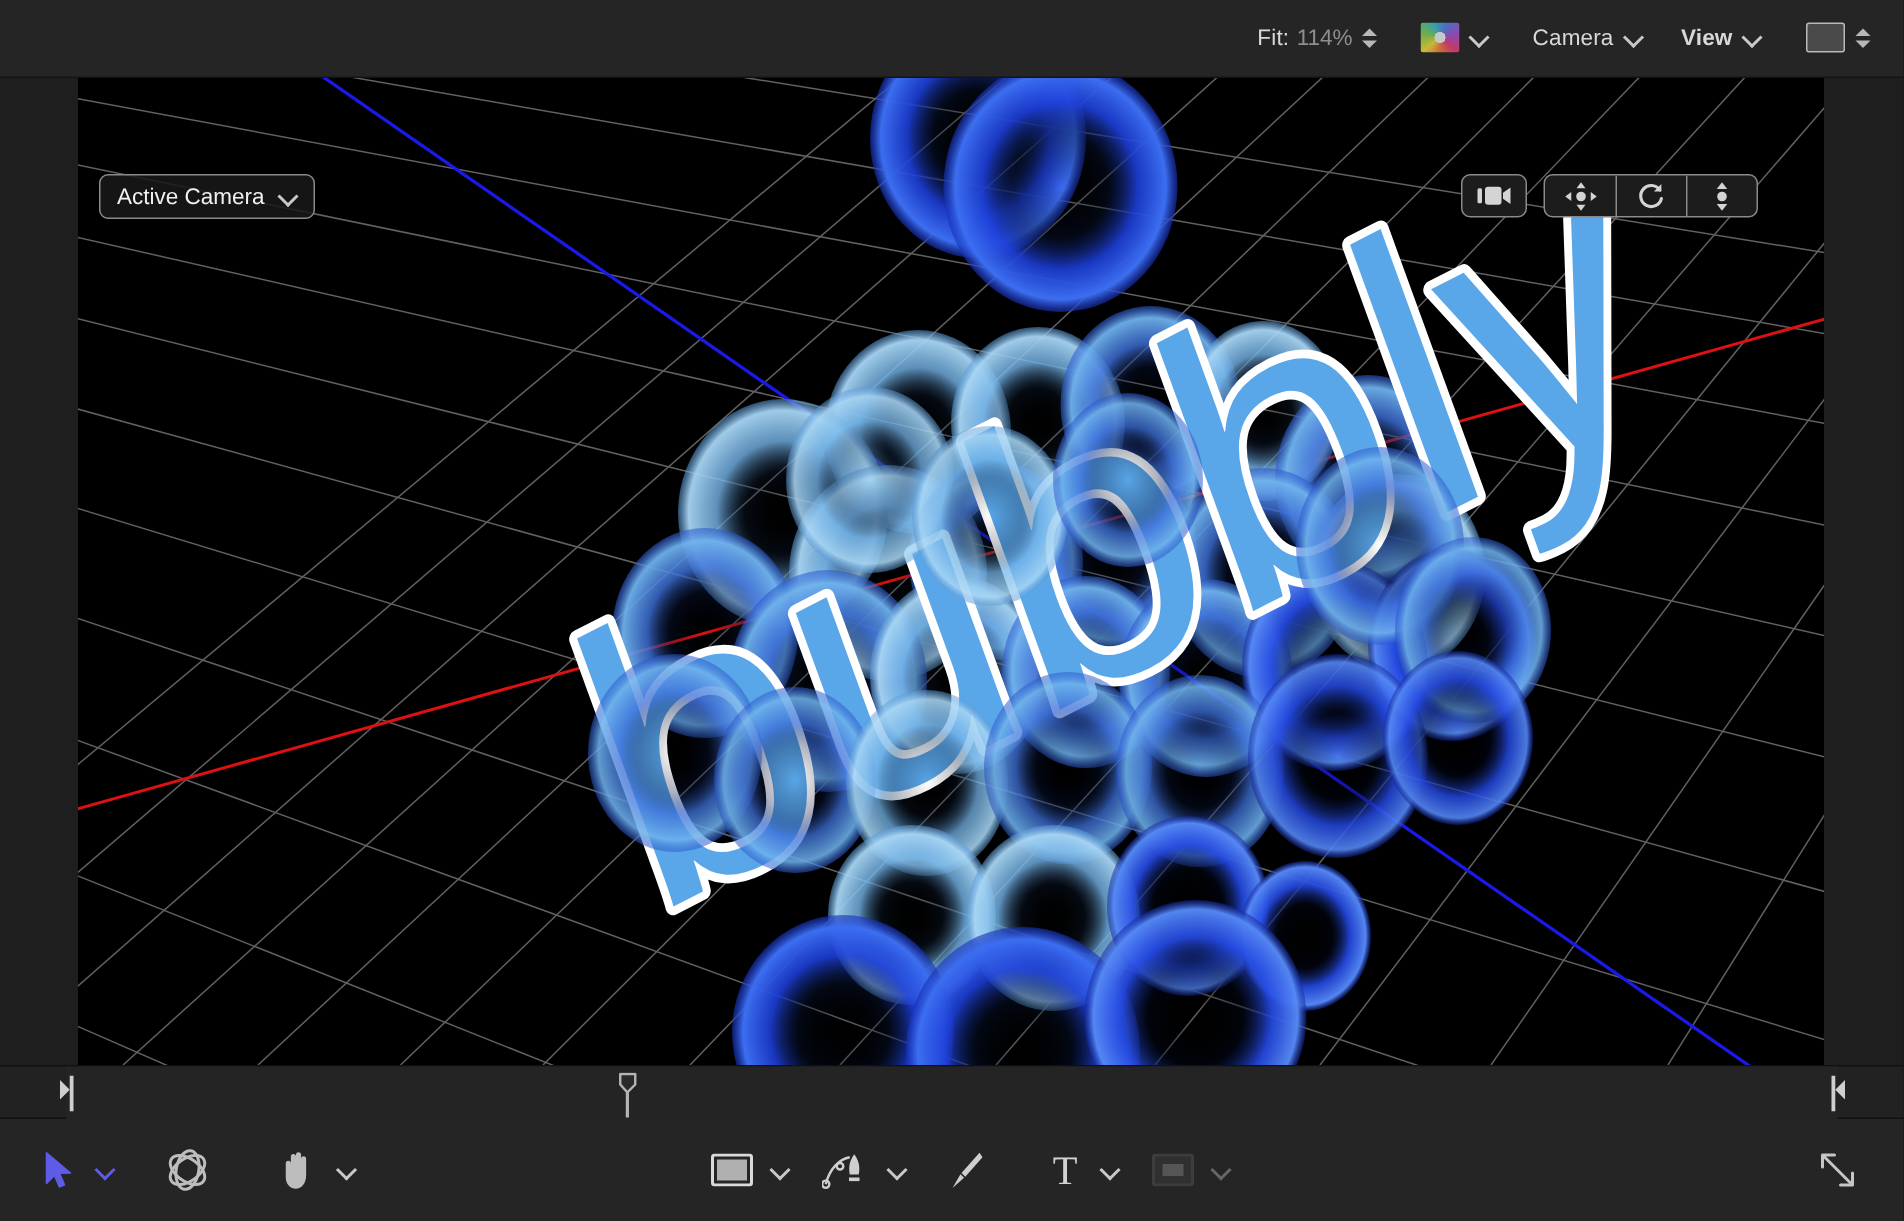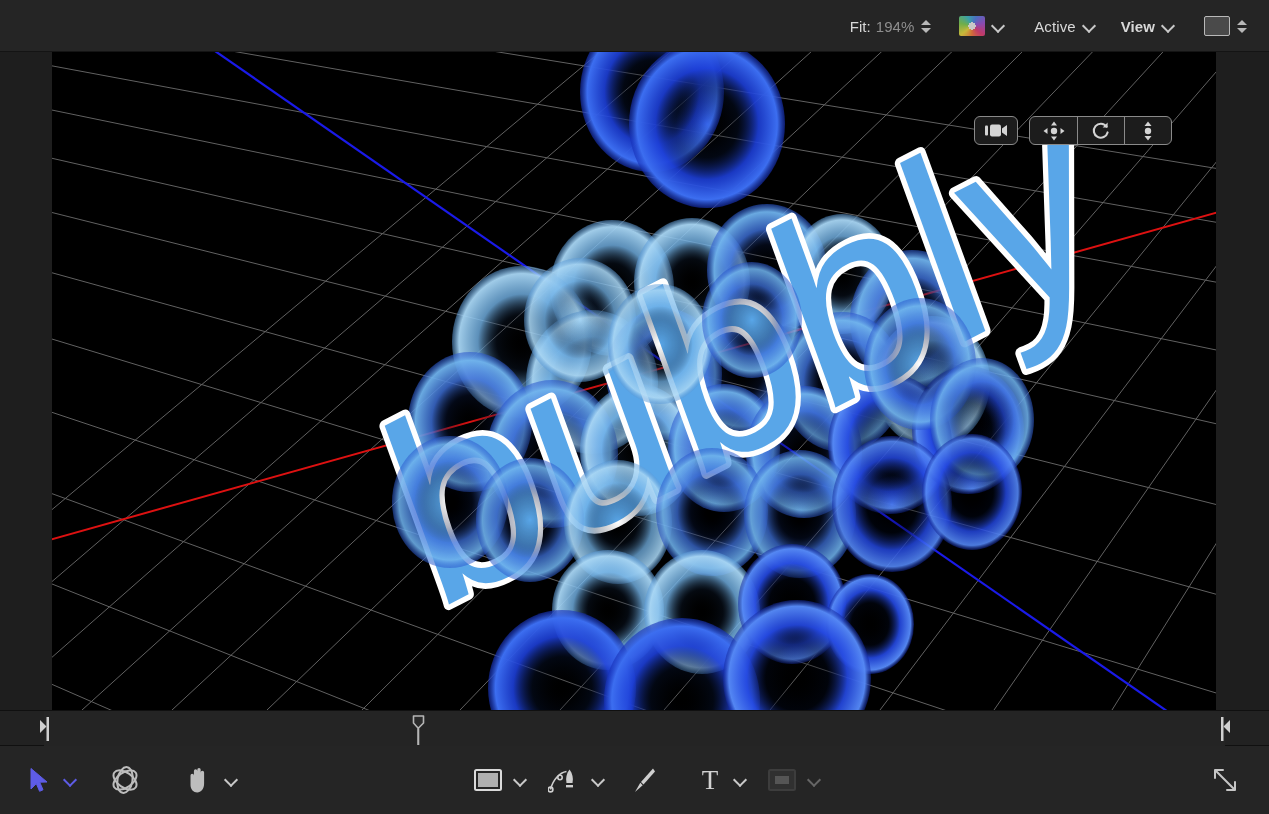--- a/index.html
+++ b/index.html
@@ -9,21 +9,21 @@
     font-family: "Liberation Sans", sans-serif;
     overflow: hidden;
     -webkit-font-smoothing: antialiased;
   }
 
   
   #top-bar {
     position: absolute; left: 0; top: 0;
     width: 1269px; height: 52px;
     background: #252525;
-    display: flex; align-items: flex-start; justify-content: flex-end;
+    display: flex; align-items: flex-end; justify-content: flex-end;
     border-bottom: 1px solid #141414;
   }
   .tb-group { display: flex; align-items: center; height: 52px; }
   .tb-label {
     color: #d8d8d8; font-size: 15px; letter-spacing: .1px;
   }
   .tb-value { color: #8e8e8e; font-size: 15px; margin-left: 5px; }
   .stepper {
     display: inline-flex; flex-direction: column;
     align-items: center; justify-content: center;
@@ -125,34 +125,34 @@
           display:flex; align-items:center; }
   .tool svg { display:block; }
 </style>
 </head>
 <body>
 
 <div id="top-bar">
 
   <div class="tb-group" style="margin-right:28px;">
     <span class="tb-label">Fit:</span>
-    <span class="tb-value">194%</span>
+    <span class="tb-value">114%</span>
     <span class="stepper">
         <i class="up"></i>
         <i class="dn"></i>
       </span>
   </div>
 
   <div class="tb-group" style="margin-right:30px;">
     <span class="color-swatch"></span>
     <span class="chev"></span>
   </div>
 
   <div class="tb-group" style="margin-right:26px;">
-    <span class="tb-label">Active</span>
+    <span class="tb-label">Camera</span>
     <span class="chev"></span>
   </div>
 
   <div class="tb-group" style="margin-right:30px;font-weight:bold;">
     <span class="tb-label">View</span>
     <span class="chev"></span>
   </div>
 
   <div class="tb-group" style="margin-right:22px;">
     <span class="sq-preview"></span>
@@ -289,20 +289,24 @@
           <ellipse cx="650" cy="560" rx="58" ry="62" fill="url(#bubC)"></ellipse>
           <ellipse cx="740" cy="552" rx="54" ry="60" fill="url(#bubD)"></ellipse>
           <ellipse cx="818" cy="572" rx="44" ry="50" fill="url(#bubD)"></ellipse>
           <ellipse cx="510" cy="636" rx="74" ry="78" fill="url(#bubB)"></ellipse>
           <ellipse cx="630" cy="648" rx="78" ry="82" fill="url(#bubB)"></ellipse>
           <ellipse cx="745" cy="626" rx="74" ry="78" fill="url(#bubD)"></ellipse>
         </g>
       </g>
     </svg>
 
+    <div id="active-camera" class="hud-btn">
+      <span>Active Camera</span>
+      <span class="chev" style="margin-left:10px;"></span>
+    </div>
 
     <div id="cam-tools">
       <div class="hud-btn single">
         <svg width="24" height="15" viewBox="0 0 24 15">
           <rect x="1" y="2.5" width="3" height="10" rx="1" fill="#d4d4d4"></rect>
           <rect x="6" y="1.5" width="11" height="12" rx="2" fill="#d4d4d4"></rect>
           <path d="M18 5.5 L23 2 L23 13 L18 9.5 Z" fill="#d4d4d4"></path>
         </svg>
       </div>
       <div class="seg">

